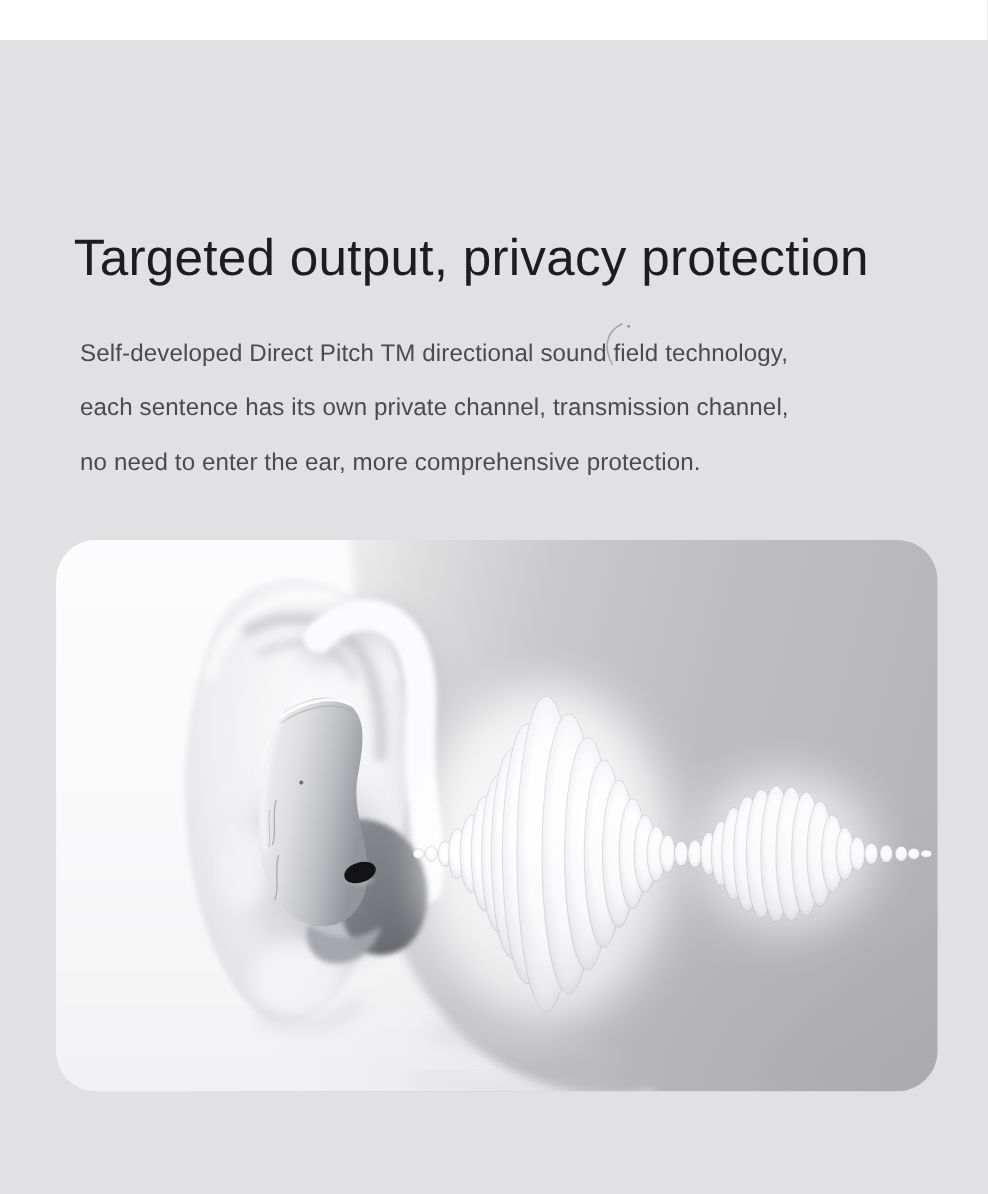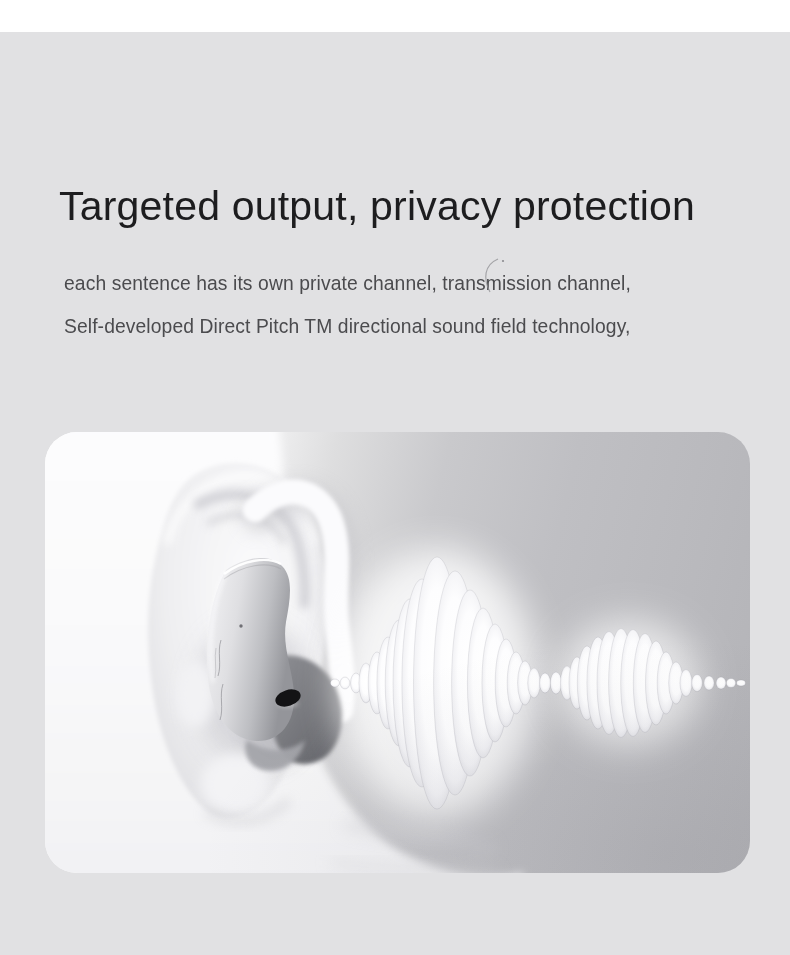--- a/index.html
+++ b/index.html
@@ -43,22 +43,23 @@
   .hero-svg{position:absolute;left:0;top:0;width:705px;height:441px;display:block;}
 </style>
 </head>
 <body style="--page-bg: #e1e1e3; --top-strip-bg: #ffffff; --heading-color: #1d1d1f; --body-color: #4b4b4e; --card-gray: #bcbcc0; --card-light: #fbfbfc;">
 
 <div class="top-strip"></div>
 
 <h1 class="section-heading">Targeted output, privacy protection</h1>
 
 <div class="body-copy">
+  <div class="body-line">Self-developed Direct Pitch TM directional sound field technology,</div>
   <div class="body-line">each sentence has its own private channel, transmission channel,</div>
-  <div class="body-line">Self-developed Direct Pitch TM directional sound field technology,</div>
+  <div class="body-line">no need to enter the ear, more comprehensive protection.</div>
 </div>
 
 <svg class="stray-curl" viewBox="0 0 36 44">
   <path d="M9,39 C2,26 3,12 17,6" stroke="#8f8f93" stroke-width="1.2" fill="none" opacity="0.75"></path>
   <circle cx="22" cy="8" r="1.1" fill="#76767a" opacity="0.8"></circle>
 </svg>
 
 <div class="hero-card">
   <svg class="hero-svg" viewBox="0 0 705 441">
     <defs>

